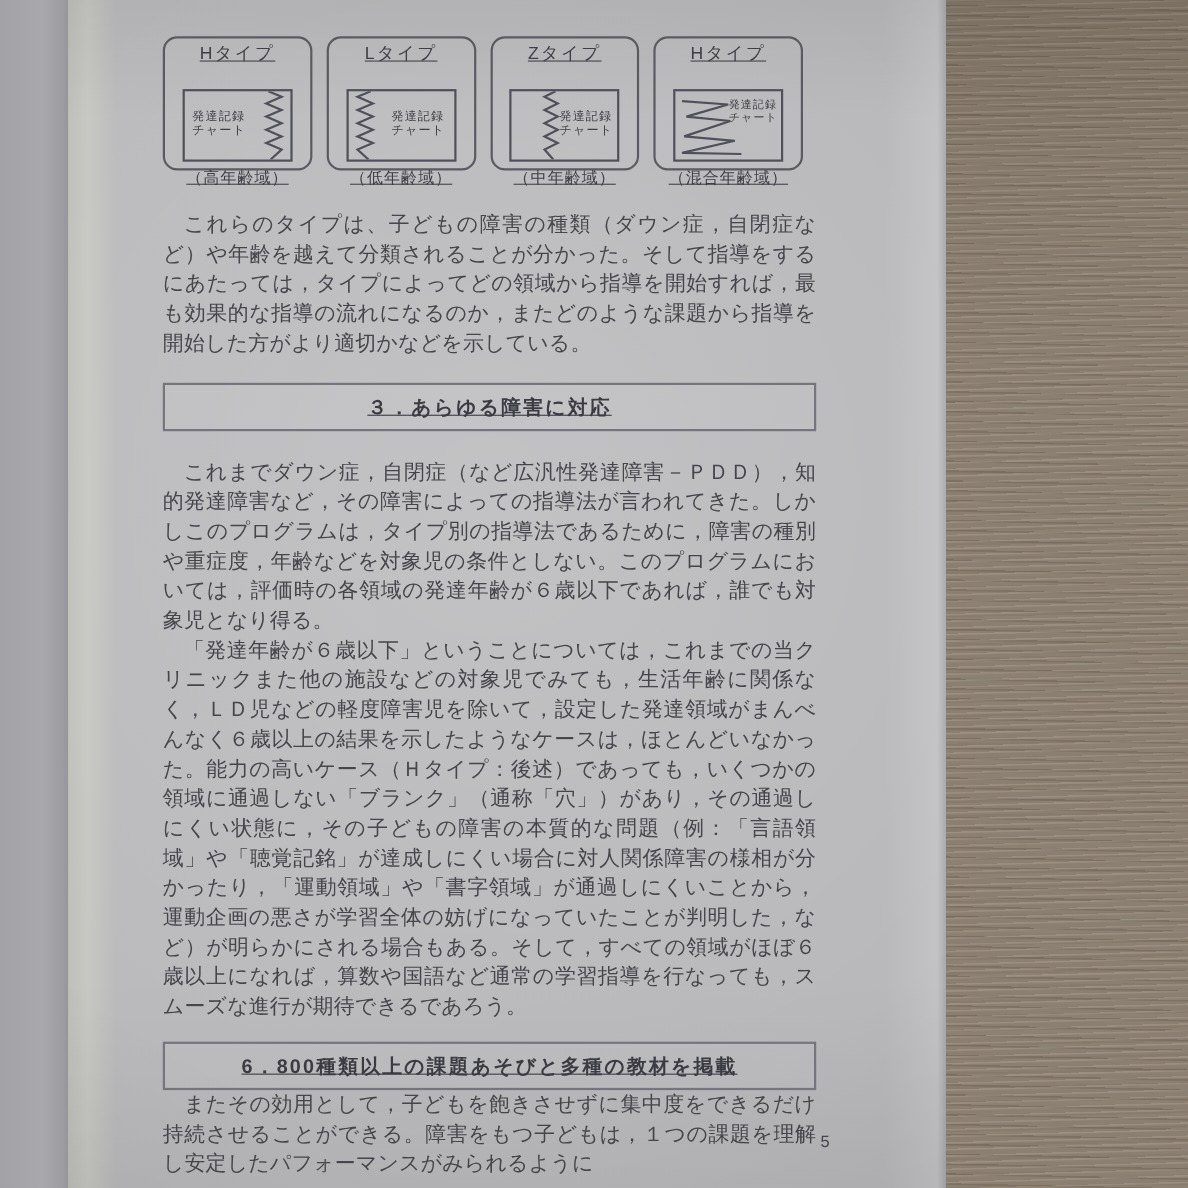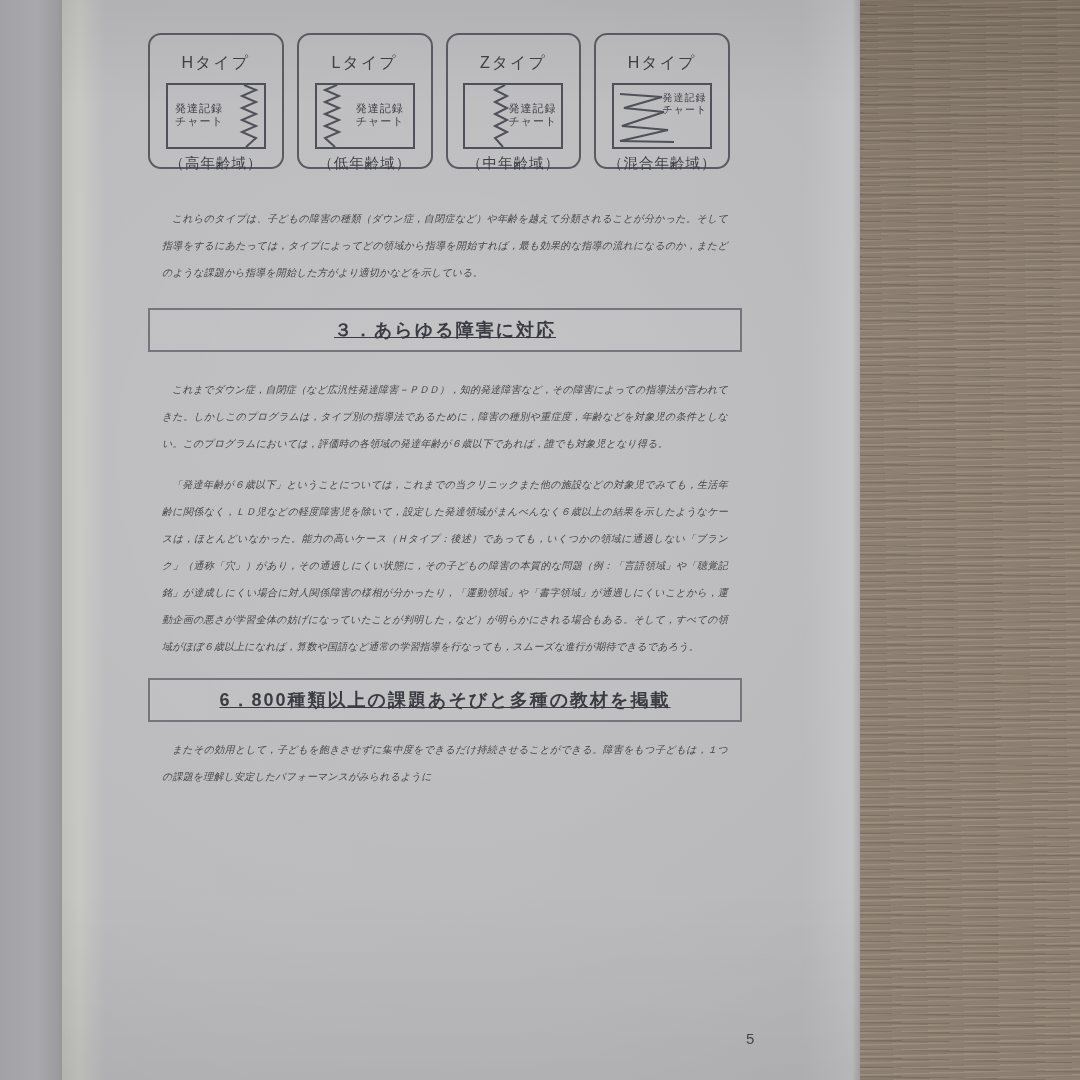--- a/index.html
+++ b/index.html
@@ -39,35 +39,35 @@
     position:absolute;inset:0;pointer-events:none;
     background:linear-gradient(180deg, rgba(0,0,0,0.05) 0%, rgba(0,0,0,0) 10%, rgba(0,0,0,0) 82%, rgba(0,0,0,0.04) 100%);
   }
 
   .content{position:absolute;left:86px;top:33px;width:594px;}
 
   
   .type-row{display:flex;gap:13px;width:582px;}
   .type-box{
     flex:1;height:114px;border:2px solid #5a5a62;border-radius:13px;
-    text-align:center;padding-top:18px;background:rgba(255,255,255,0.03);
+    text-align:center;padding-top:4px;background:rgba(255,255,255,0.03);text-decoration:underline;
   }
   .tb-title{font-size:16px;letter-spacing:2px;color:#3e3e46;}
-  .chart-box{position:relative;width:96px;height:62px;border:2px solid #50505a;margin:9px auto 0;}
+  .chart-box{position:relative;width:96px;height:62px;border:2px solid #50505a;margin:21px auto 0;}
   .chart-box svg{position:absolute;left:0;top:0;width:96px;height:62px;}
   .chart-label{position:absolute;font-size:11px;line-height:13px;color:#3e3e46;letter-spacing:1px;}
   .v-right .chart-label{left:7px;top:17px;text-align:left;}
   .v-left  .chart-label{right:8px;top:17px;text-align:left;}
   .v-center .chart-label{right:4px;top:17px;text-align:left;}
   .v-large .chart-label{right:3px;top:7px;font-size:10px;line-height:12px;text-align:left;}
   .tb-caption{margin-top:5px;font-size:14.5px;color:#3e3e46;letter-spacing:1px;}
 
   .para{
-    margin:14px;font-size:10px;line-height:27px;text-align:justify;
-    text-indent:1em;color:#45454b;letter-spacing:0.2px;font-style:italic;
+    margin:0;font-size:19px;line-height:27px;text-align:justify;
+    text-indent:1em;color:#45454b;letter-spacing:0.2px;
   }
   .para.p-intro{margin-top:36px;}
   .para.p-first{margin-top:24px;}
   .para.p-s4-first{margin-top:21px;}
 
   .heading-box{
     margin-top:22px;height:40px;border:2px solid #75757d;
     display:flex;align-items:center;justify-content:center;
     font-size:18px;font-weight:bold;letter-spacing:2px;color:#3b3b43;
     background:rgba(255,255,255,0.05);

